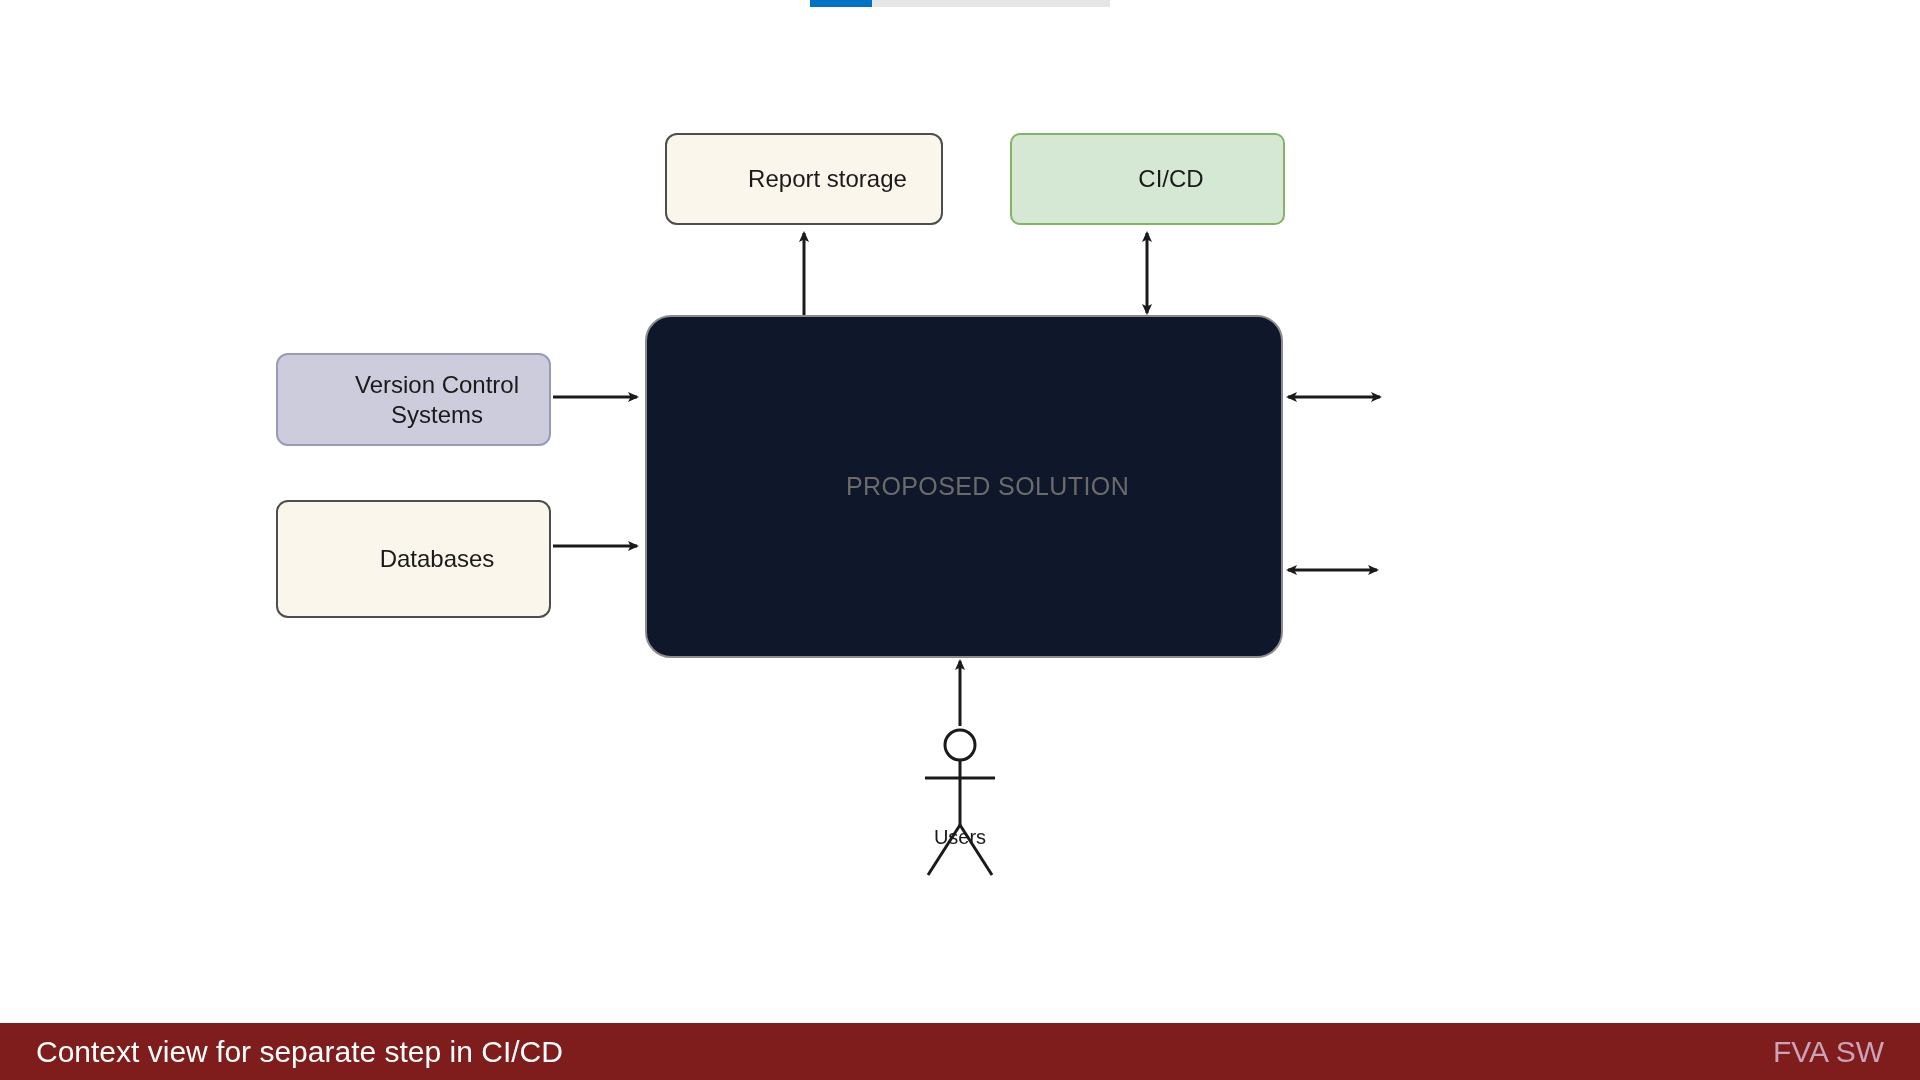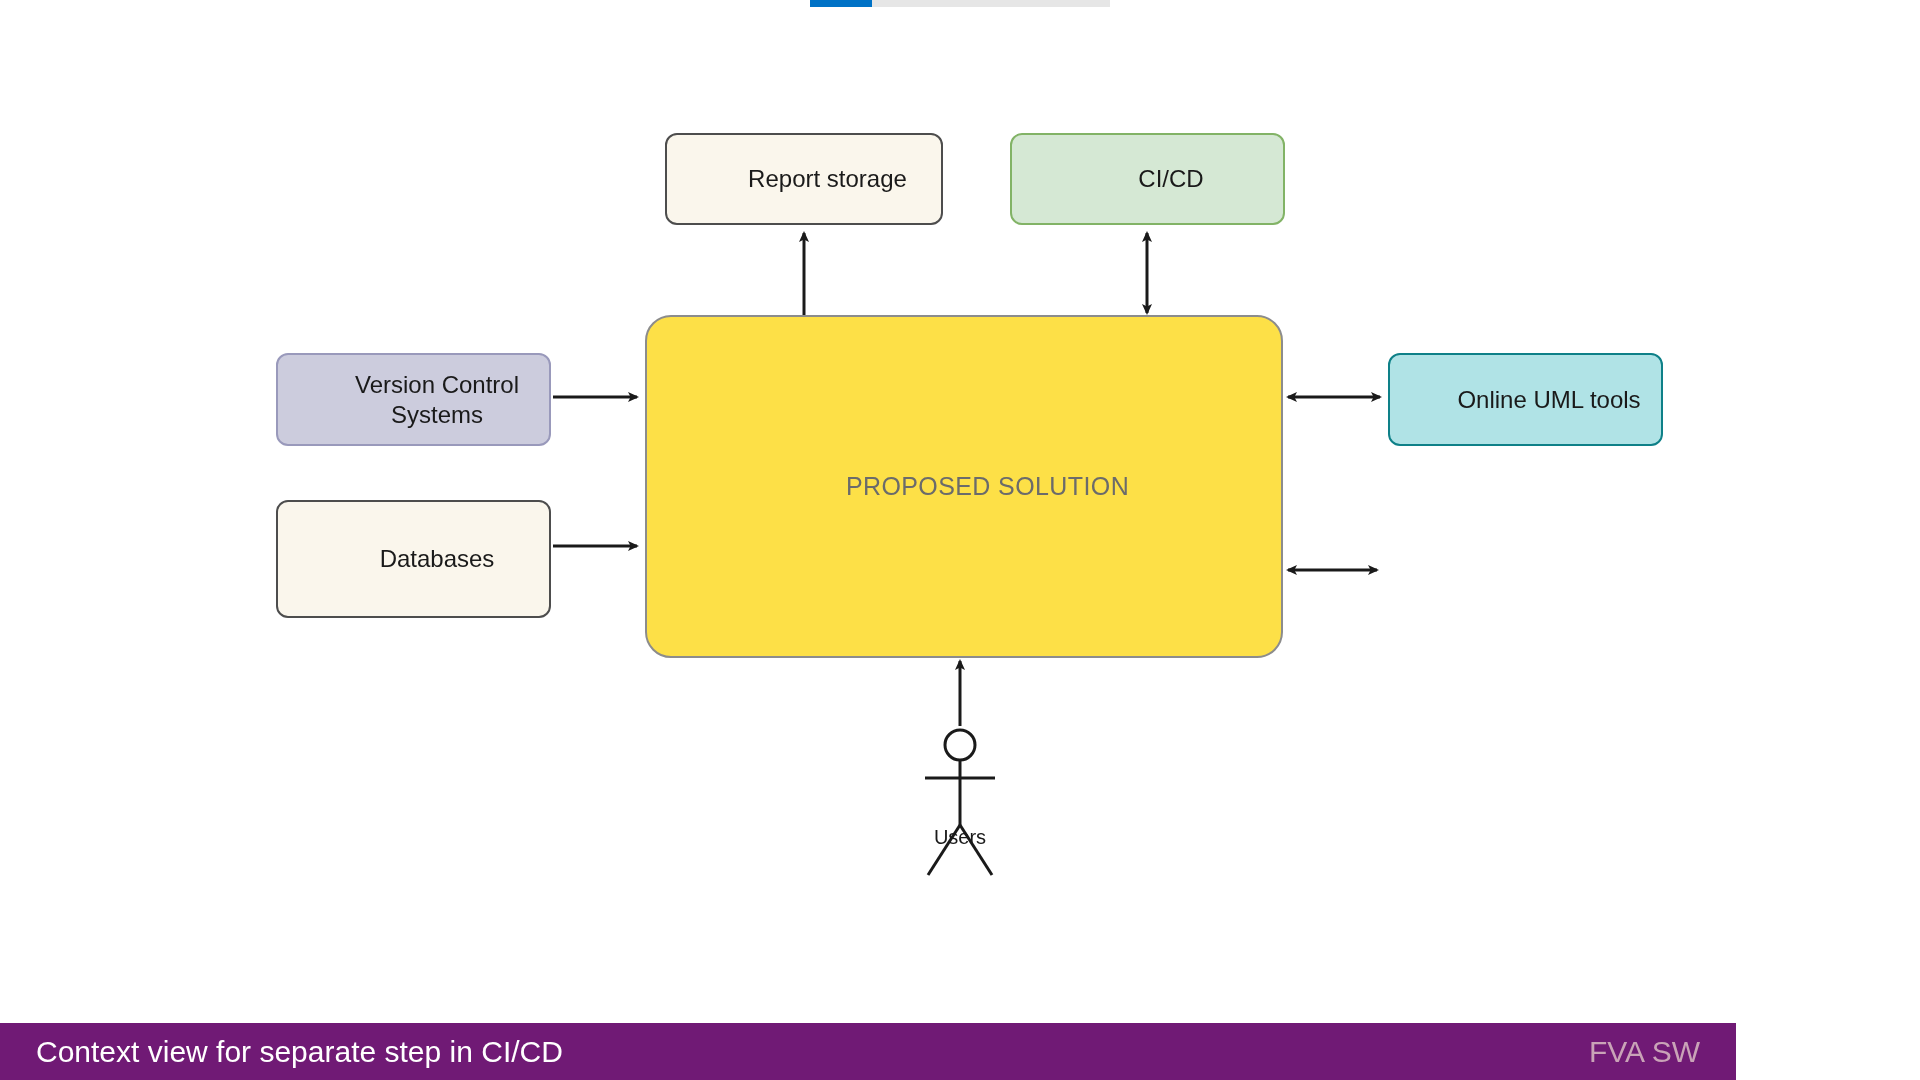--- a/index.html
+++ b/index.html
@@ -68,21 +68,21 @@
     padding: 0 8px;
     white-space: pre-line;
   }
 
   
   #node-proposed-solution {
     left: 645px;
     top: 315px;
     width: 638px;
     height: 343px;
-    background: #fde047;
+    background: #0f172a;
     border: 2px solid #8c8c8c;
     border-radius: 26px;
     color: #6b6b6b;
     font-size: 25px;
     letter-spacing: 0.4px;
   }
 
   
   .node-cream {
     background: #faf6ec;
@@ -110,21 +110,21 @@
   
   .node-teal {
     background: #b0e3e6;
     border: 2px solid #0e8088;
     border-radius: 12px;
     color: #1a1a1a;
     font-size: 24px;
   }
 
   #node-report-storage { left: 665px;  top: 133px; width: 278px; height: 92px; }
-  #node-cicd           { left: 1010px; top: 133px; width: 275px; height: 92px; }
+  #node-cicd           { left: 1010px; top: 133px; width: 275px; height: 92px; border-radius: 10px; }
   #node-version-control{ left: 276px;  top: 353px; width: 275px; height: 93px; justify-content: center; }
   #node-databases      { left: 276px;  top: 500px; width: 275px; height: 118px; }
   #node-online-uml     { left: 1388px; top: 353px; width: 275px; height: 93px; }
   #node-offline-uml    { left: 1385px; top: 525px; width: 275px; height: 93px; }
 
   
   #actor-users {
     position: absolute;
     left: 880px;
     top: 715px;
@@ -139,23 +139,23 @@
     text-align: center;
     font-size: 20px;
     color: #1a1a1a;
   }
 
   
   #footer-bar {
     position: absolute;
     left: 0;
     top: 1023px;
-    width: 1736px;
+    width: 1920px;
     height: 57px;
-    background: #701a75;
+    background: #7f1d1d;
     display: flex;
     align-items: center;
     justify-content: space-between;
     box-sizing: border-box;
     padding: 0 36px;
   }
   #footer-title {
     color: #ffffff;
     font-size: 30px;
   }
@@ -227,23 +227,20 @@
 
   <div class="node node-lavender" id="node-version-control">
     <span class="node-label">Version Control
 Systems</span>
   </div>
 
   <div class="node node-cream" id="node-databases">
     <span class="node-label">Databases</span>
   </div>
 
-  <div class="node node-teal" id="node-online-uml">
-    <span class="node-label">Online UML tools</span>
-  </div>
 
 
   <svg id="actor-users" viewBox="0 0 160 200" width="160" height="200">
     <circle cx="80" cy="30" r="15" fill="#ffffff" stroke="#1a1a1a" stroke-width="3"></circle>
     <line x1="80" y1="45" x2="80" y2="110" stroke="#1a1a1a" stroke-width="3"></line>
     <line x1="45" y1="63" x2="115" y2="63" stroke="#1a1a1a" stroke-width="3"></line>
     <line x1="80" y1="110" x2="48" y2="160" stroke="#1a1a1a" stroke-width="3"></line>
     <line x1="80" y1="110" x2="112" y2="160" stroke="#1a1a1a" stroke-width="3"></line>
   </svg>
   <div id="actor-users-label">Users</div>

